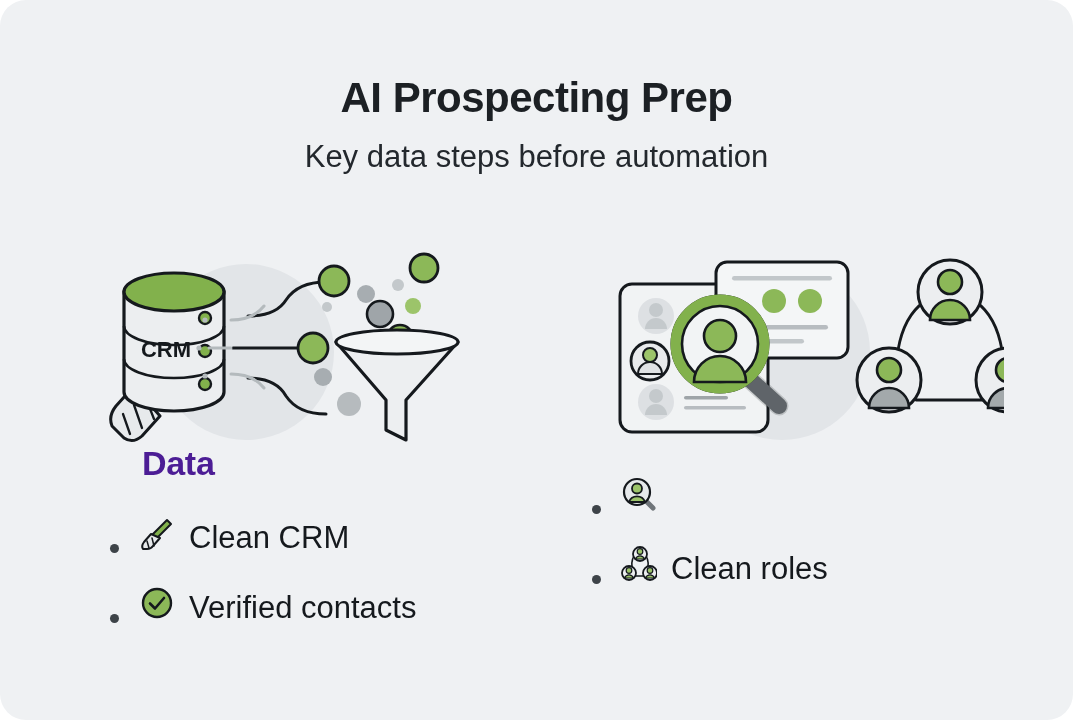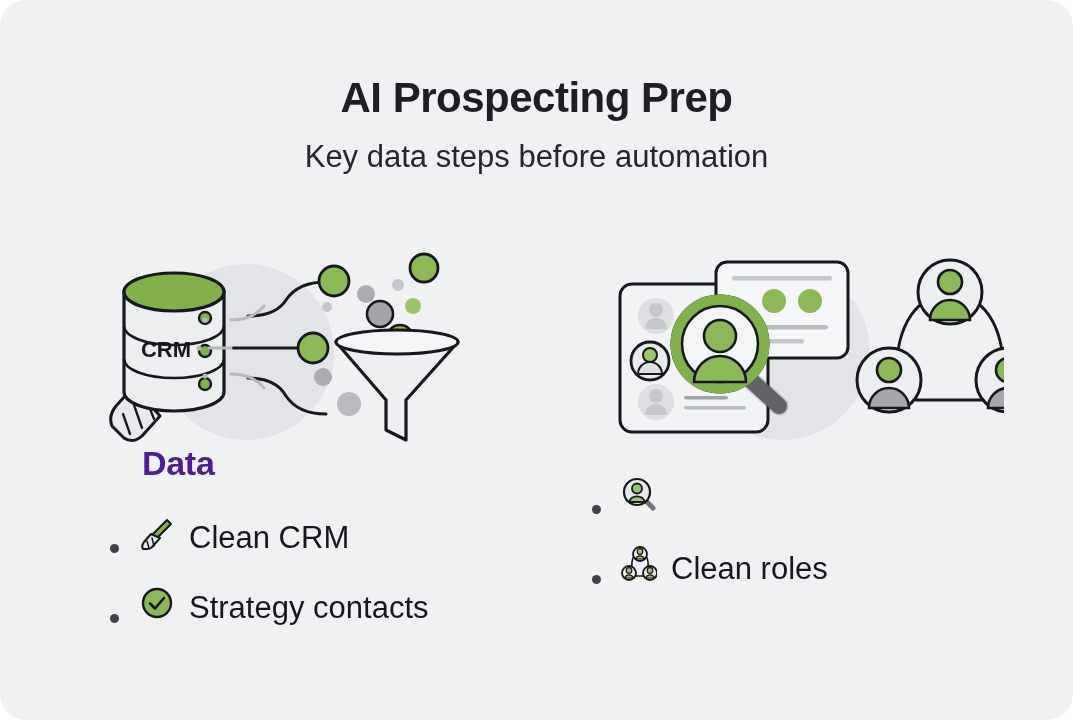--- a/index.html
+++ b/index.html
@@ -201,21 +201,21 @@
         </li>
         <li class="bullet">
           <span class="bullet-icon" style="margin-left:0"></span>
           <span class="bullet-dot" style="margin-left:-40px"></span>
           <span class="bullet-icon">
             <svg width="34" height="34" viewBox="0 0 34 34">
               <circle cx="17" cy="17" r="14" fill="#8cb858" stroke="#15191d" stroke-width="2.4"></circle>
               <path d="M10 17.5 L15 22.5 L24 12" fill="none" stroke="#15191d" stroke-width="2.6" stroke-linecap="round" stroke-linejoin="round"></path>
             </svg>
           </span>
-          <span class="bullet-label">Strategy contacts</span>
+          <span class="bullet-label">Verified contacts</span>
         </li>
       </ul>
     </div>
 
     <div class="column col-right">
 
       <div class="art">
         <svg width="400" height="200" viewBox="0 0 400 200">
           <circle cx="178" cy="108" r="88" fill="#e2e5e8"></circle>
 

